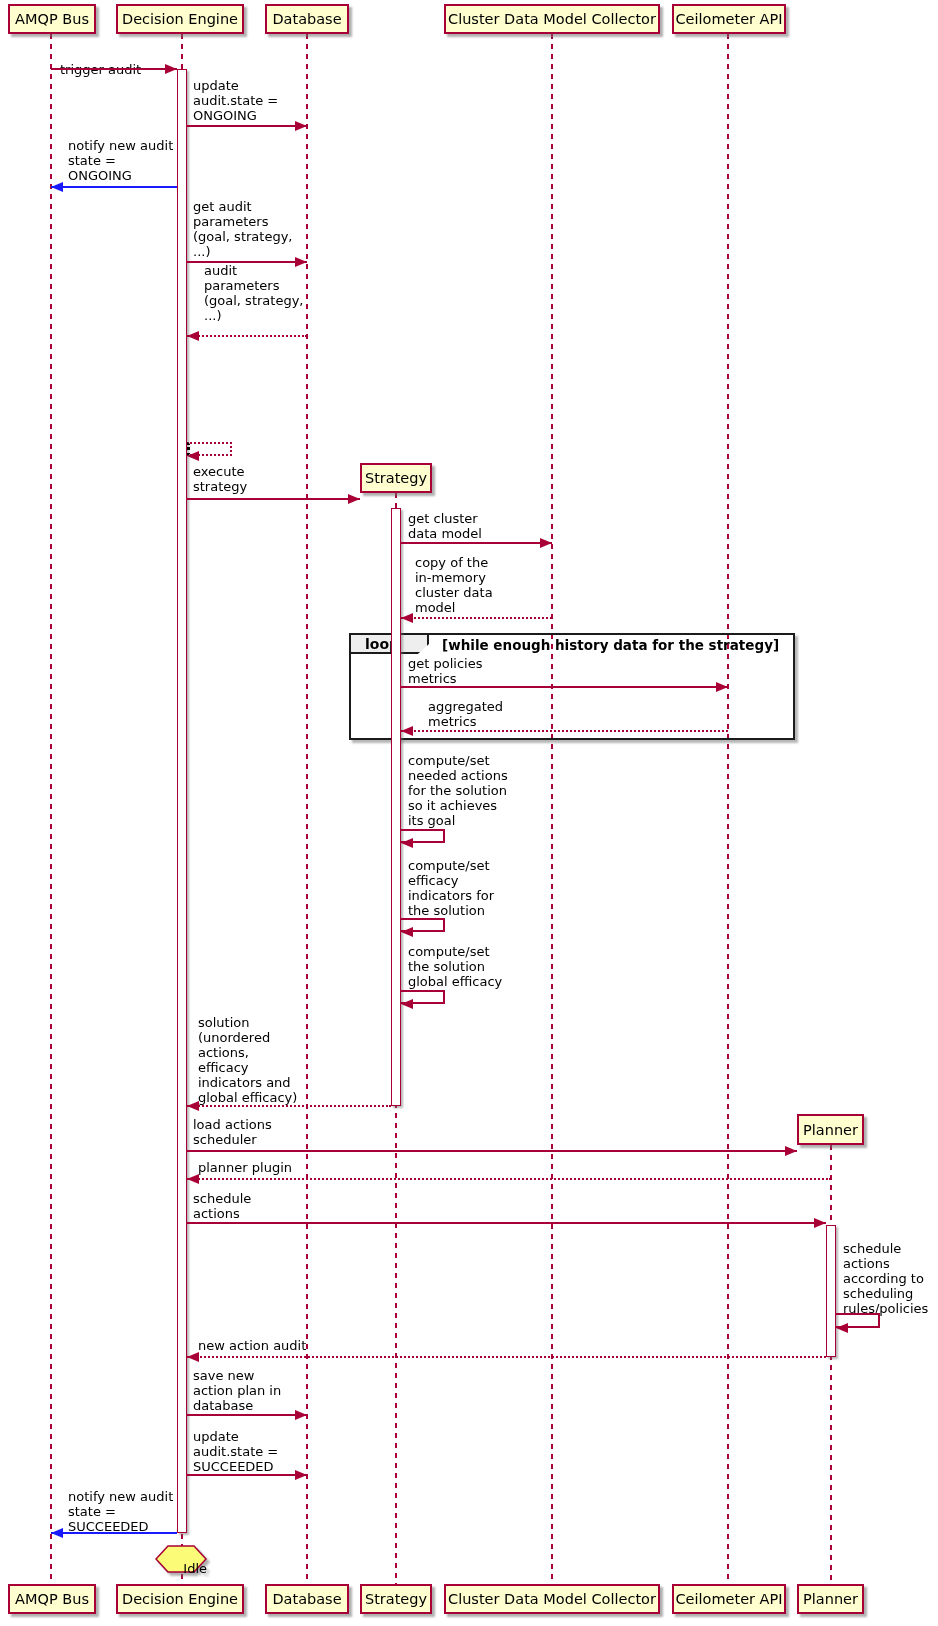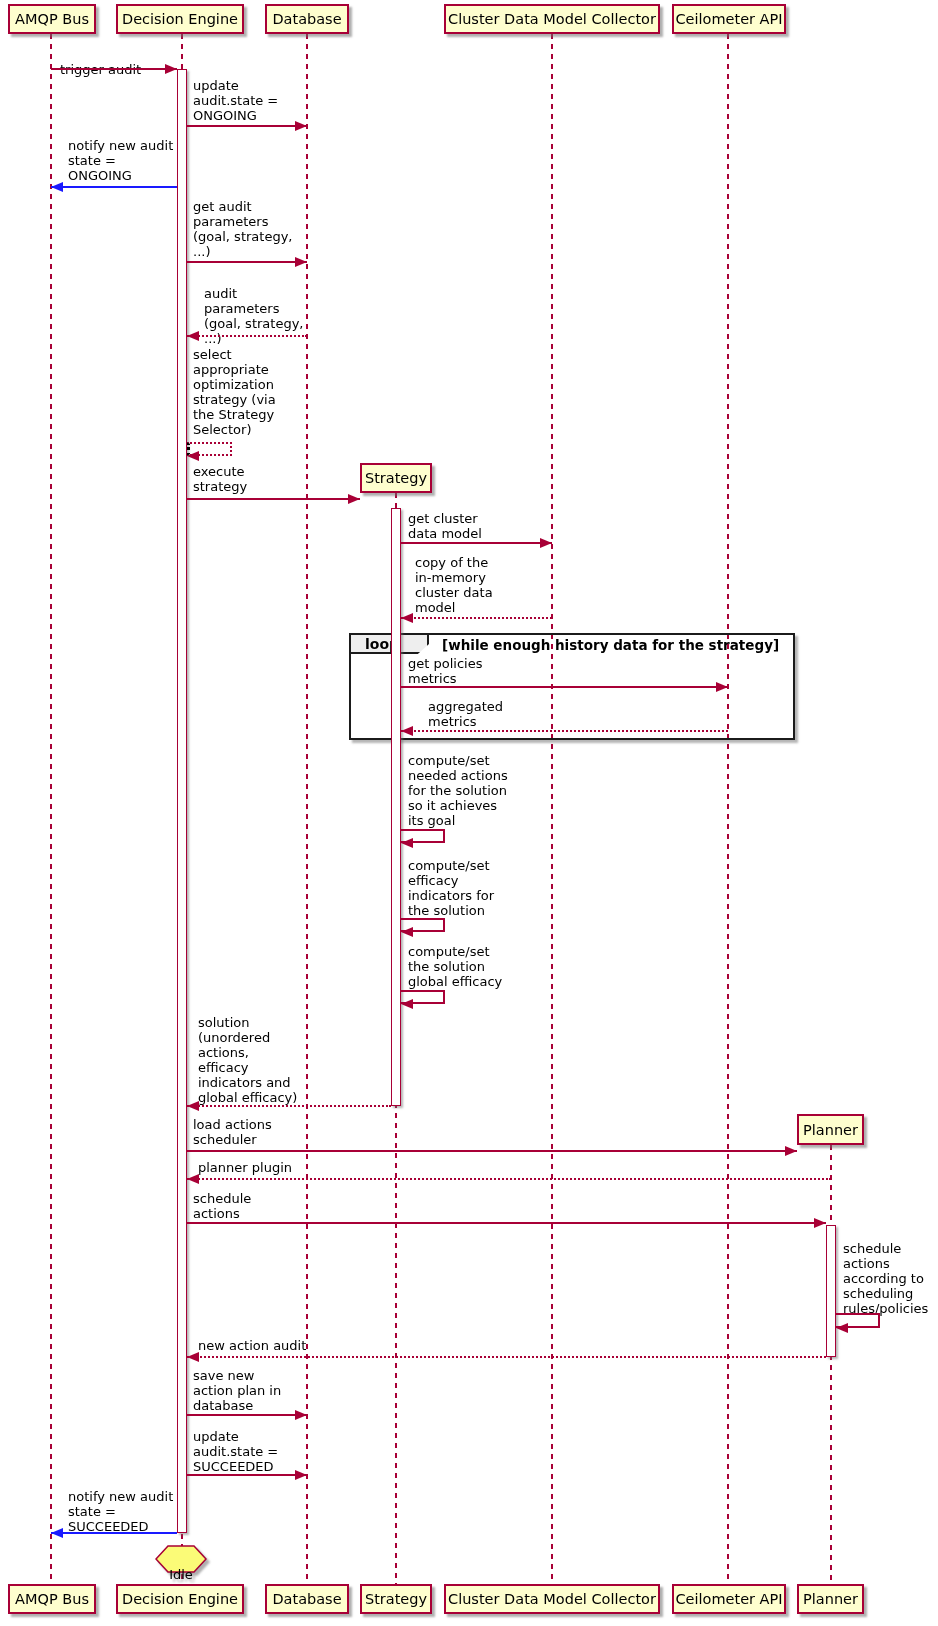--- a/index.html
+++ b/index.html
@@ -56,21 +56,21 @@
     font-weight:bold;font-size:14px;display:flex;align-items:center;
     padding-left:14px;
   }
   .frame-cond{
     position:absolute;left:91px;top:2px;
     font-weight:bold;font-size:13.5px;white-space:nowrap;
   }
   
   .hex-wrap{position:absolute;filter:drop-shadow(3px 3px 1px rgba(110,110,110,.55));}
   .hex-label{
-    position:absolute;width:100%;text-align:center;top:22px;
+    position:absolute;width:100%;text-align:right;top:16px;
     font-size:13px;
   }
 </style>
 </head>
 <body>
 
 <div id="stage">
 
   <div class="lifeline" style="left:50px;top:34px;height:1550px"></div>
   <div class="lifeline" style="left:181px;top:34px;height:1550px"></div>
@@ -130,33 +130,27 @@
   <div class="ln blue" style="left:51px;top:186px;width:126px"></div>
   <div class="ah l blue" style="left:51px;top:182px"></div>
 
   <div class="lbl" style="left:193px;top:199px">get audit
 parameters
 (goal, strategy,
 ...)</div>
   <div class="ln" style="left:187px;top:261px;width:120px"></div>
   <div class="ah r" style="left:295px;top:257px"></div>
 
-  <div class="lbl" style="left:204px;top:286px">audit
+  <div class="lbl" style="left:204px;top:263px">audit
 parameters
 (goal, strategy,
 ...)</div>
   <div class="ln dotted" style="left:187px;top:335px;width:120px"></div>
   <div class="ah l" style="left:187px;top:331px"></div>
 
-  <div class="lbl" style="left:193px;top:347px">select
-appropriate
-optimization
-strategy (via
-the Strategy
-Selector)</div>
   <div class="selfbox dotted" style="left:187px;top:442px;width:45px;height:14px"></div>
   <div class="ah l" style="left:187px;top:451px"></div>
 
   <div class="lbl" style="left:193px;top:464px">execute
 strategy</div>
   <div class="ln" style="left:187px;top:498px;width:173px"></div>
   <div class="ah r" style="left:348px;top:494px"></div>
 
   <div class="lbl" style="left:408px;top:511px">get cluster
 data model</div>

